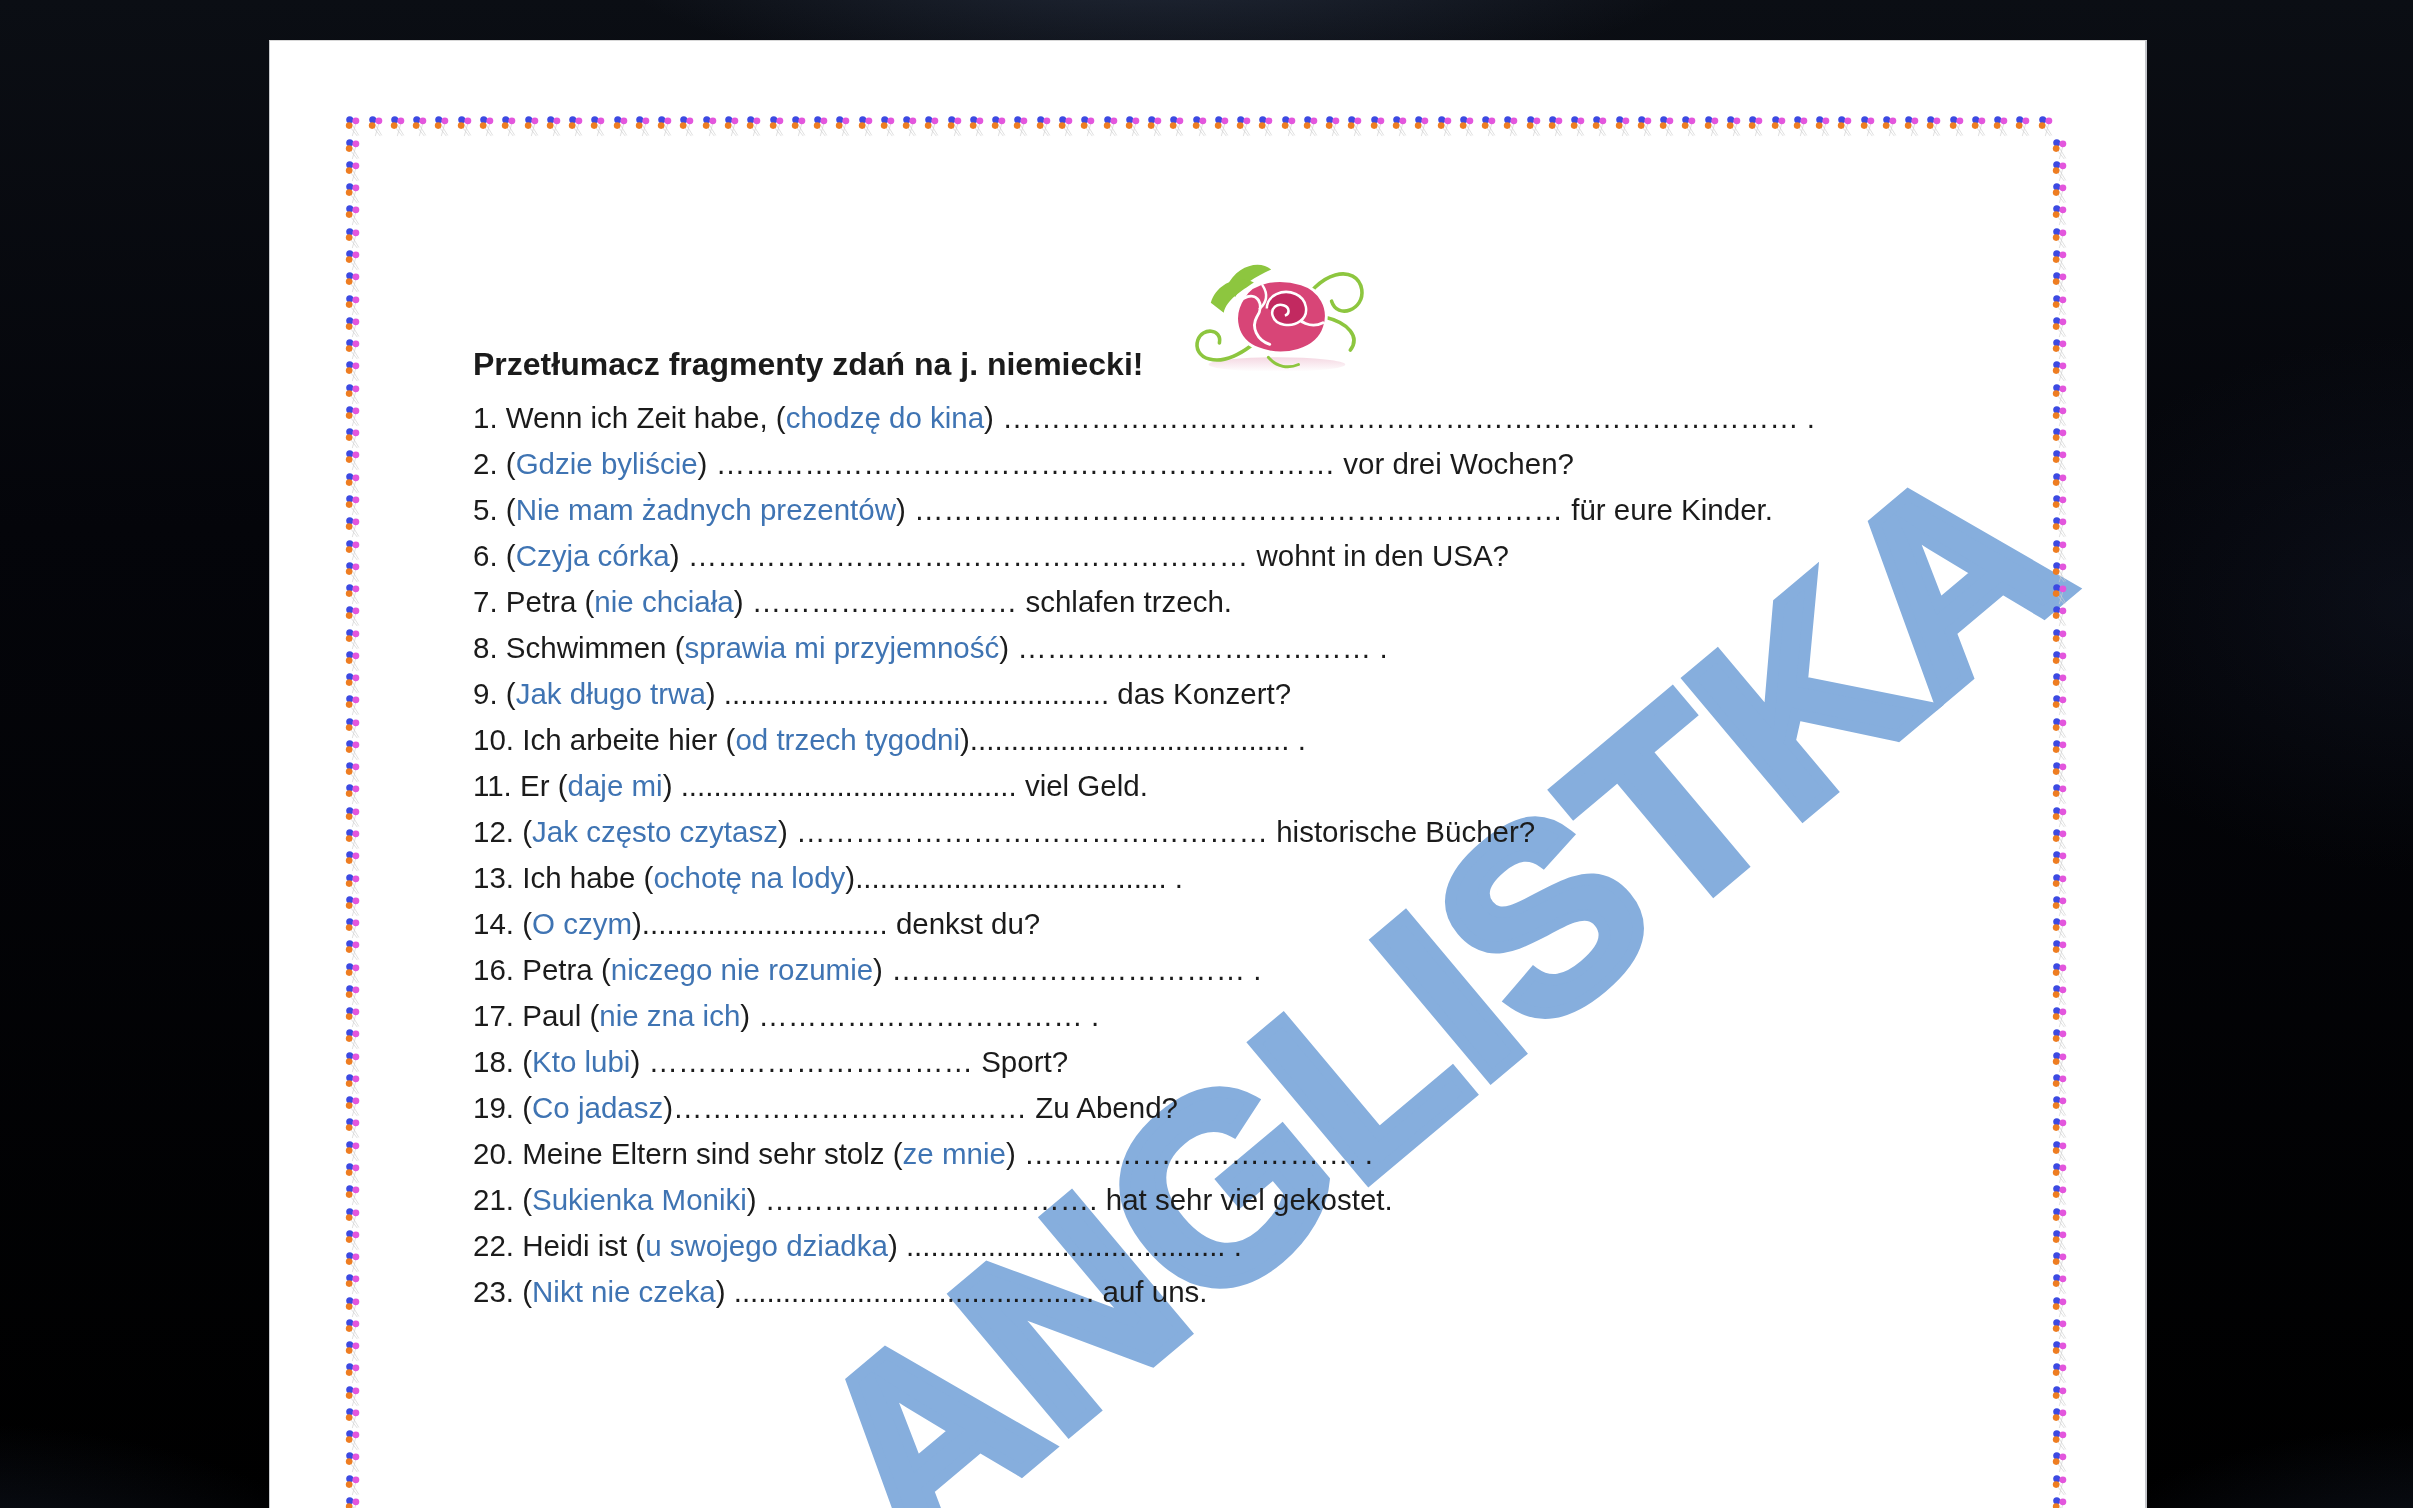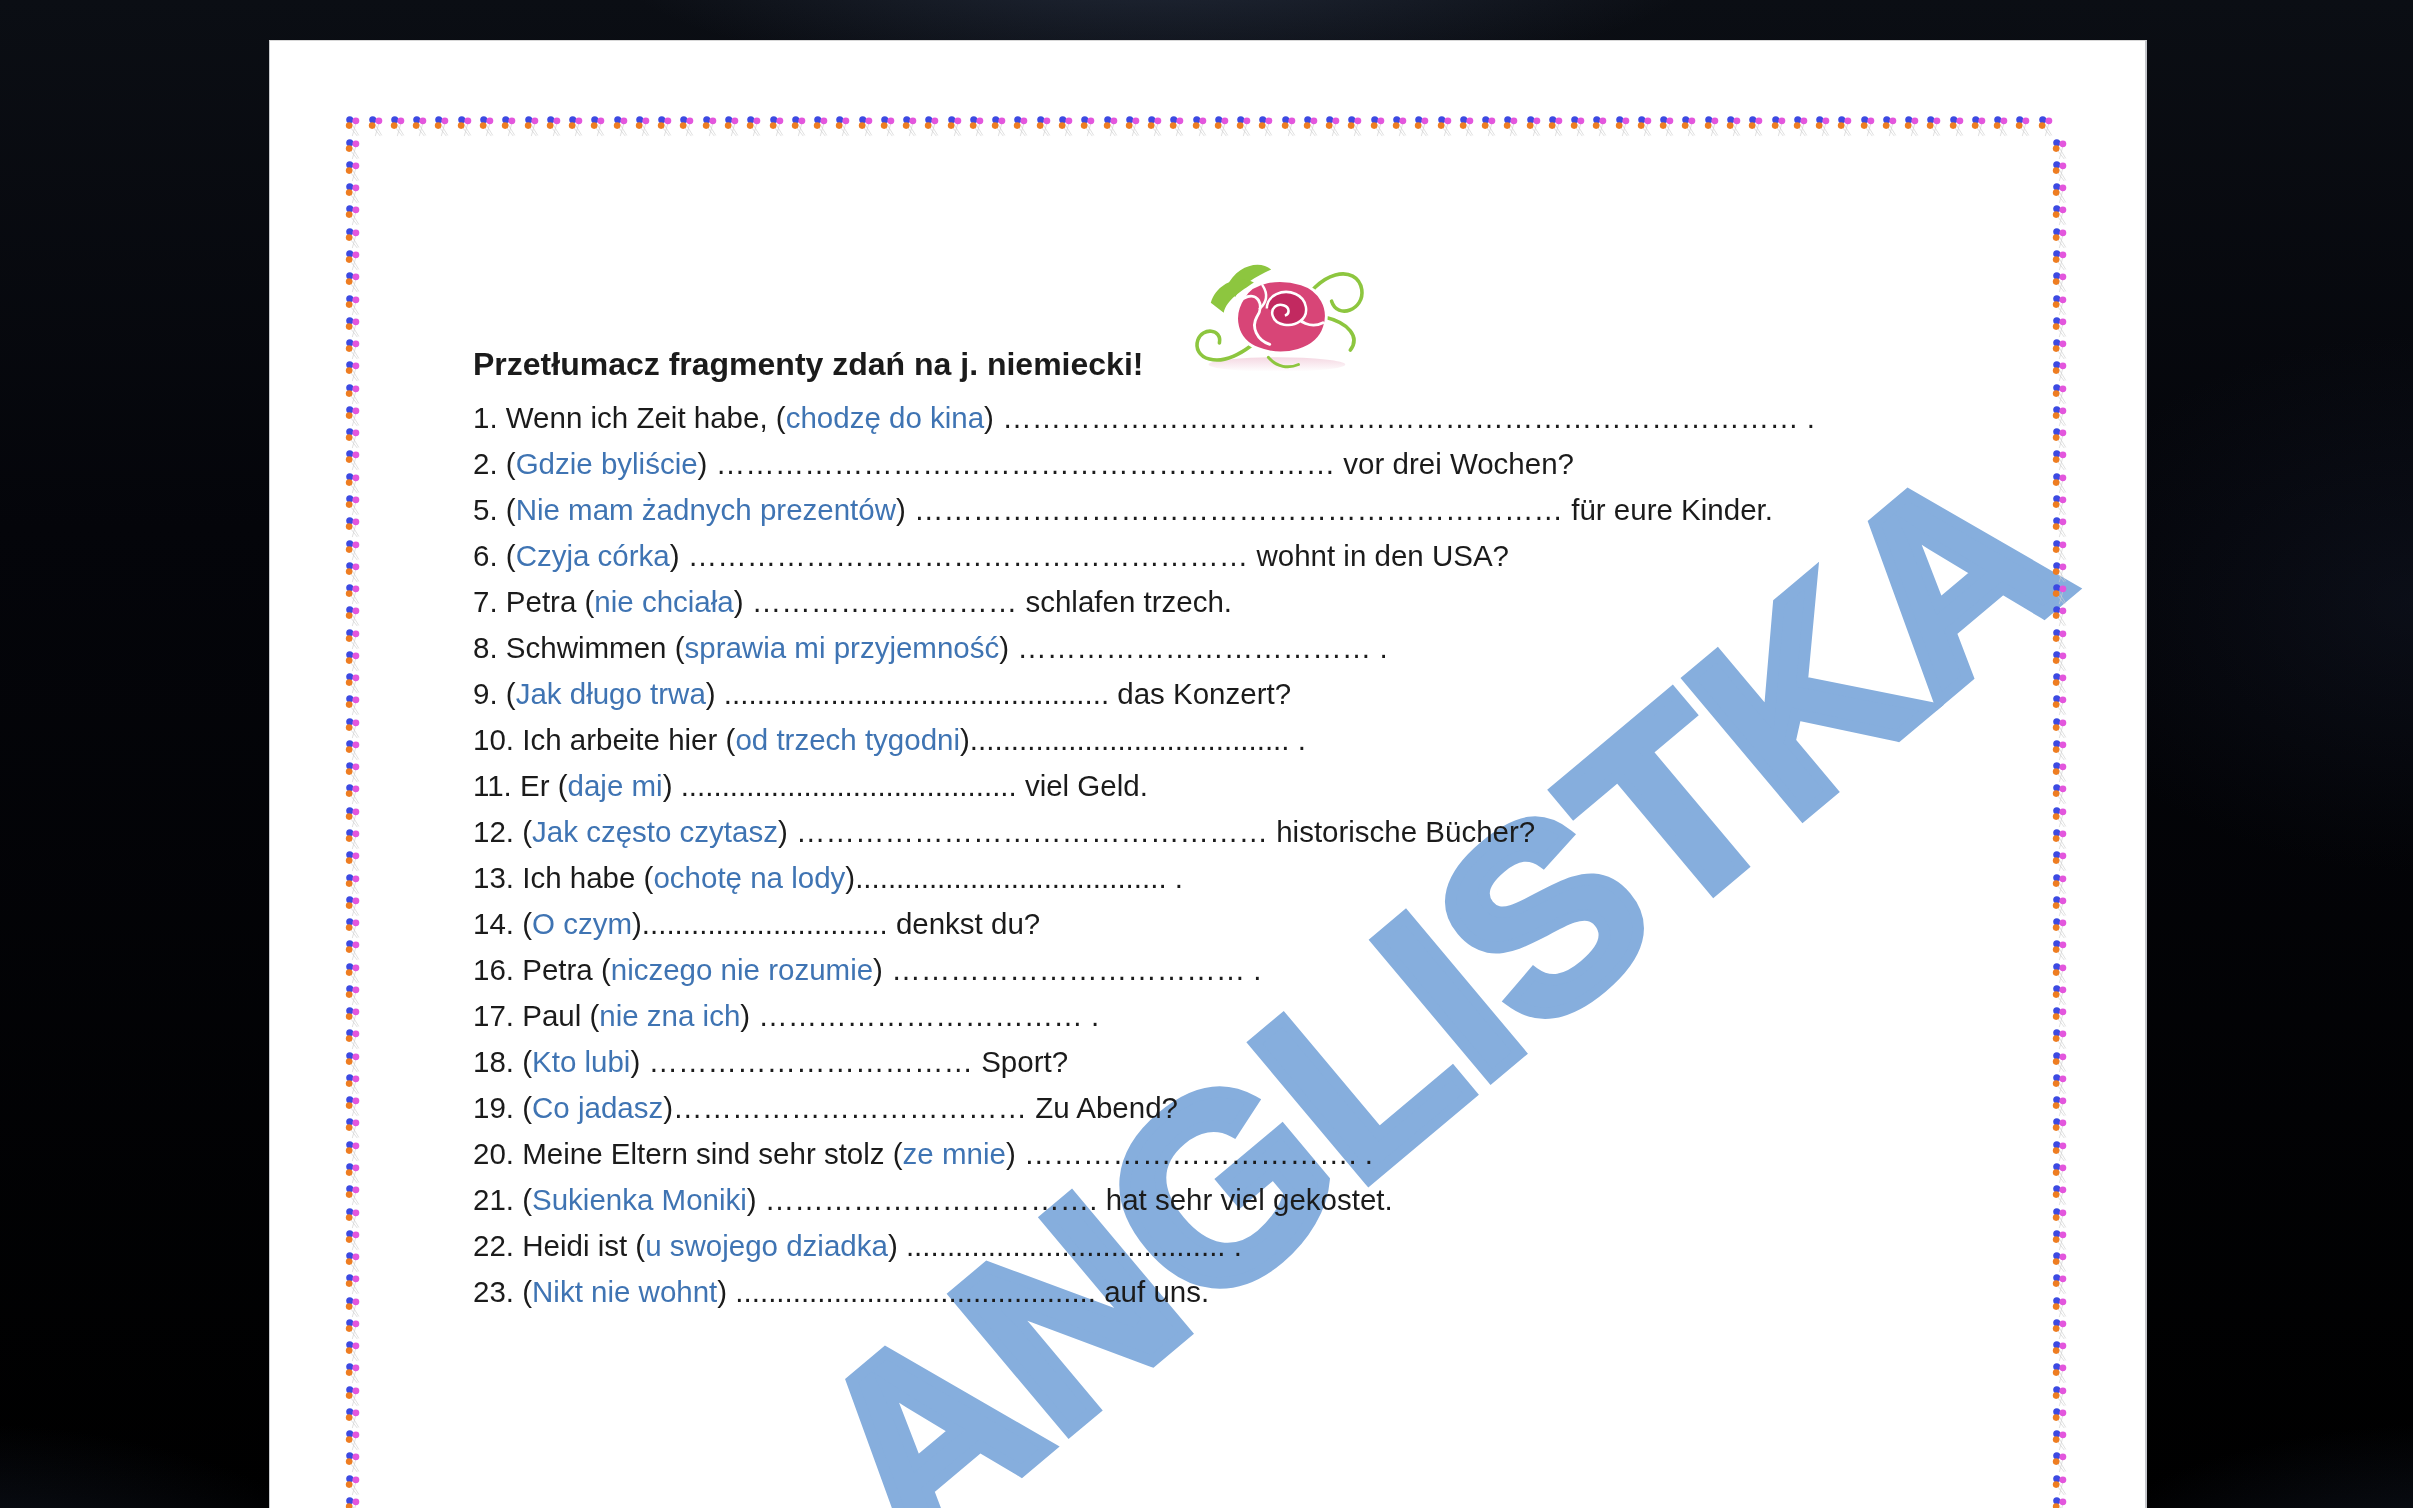--- a/index.html
+++ b/index.html
@@ -1294,20 +1294,20 @@
           <div class="line"><span>12. (</span><span class="hl">Jak często czytasz</span><span>) ………………………………………… historische Bücher?</span></div>
           <div class="line"><span>13. Ich habe (</span><span class="hl">ochotę na lody</span><span>)...................................... .</span></div>
           <div class="line"><span>14. (</span><span class="hl">O czym</span><span>).............................. denkst du?</span></div>
           <div class="line"><span>16. Petra (</span><span class="hl">niczego nie rozumie</span><span>) ……………………………… .</span></div>
           <div class="line"><span>17. Paul (</span><span class="hl">nie zna ich</span><span>) …………………………… .</span></div>
           <div class="line"><span>18. (</span><span class="hl">Kto lubi</span><span>) …………………………… Sport?</span></div>
           <div class="line"><span>19. (</span><span class="hl">Co jadasz</span><span>)……………………………… Zu Abend?</span></div>
           <div class="line"><span>20. Meine Eltern sind sehr stolz (</span><span class="hl">ze mnie</span><span>) ……………………………. .</span></div>
           <div class="line"><span>21. (</span><span class="hl">Sukienka Moniki</span><span>) ……………………………. hat sehr viel gekostet.</span></div>
           <div class="line"><span>22. Heidi ist (</span><span class="hl">u swojego dziadka</span><span>) ....................................... .</span></div>
-          <div class="line"><span>23. (</span><span class="hl">Nikt nie wohnt</span><span>) ............................................ auf uns.</span></div>
+          <div class="line"><span>23. (</span><span class="hl">Nikt nie czeka</span><span>) ............................................ auf uns.</span></div>
           <div class="line"></div>
         </div>
     </div>
 
   </div>
 </div>
 
 
 </body></html>

